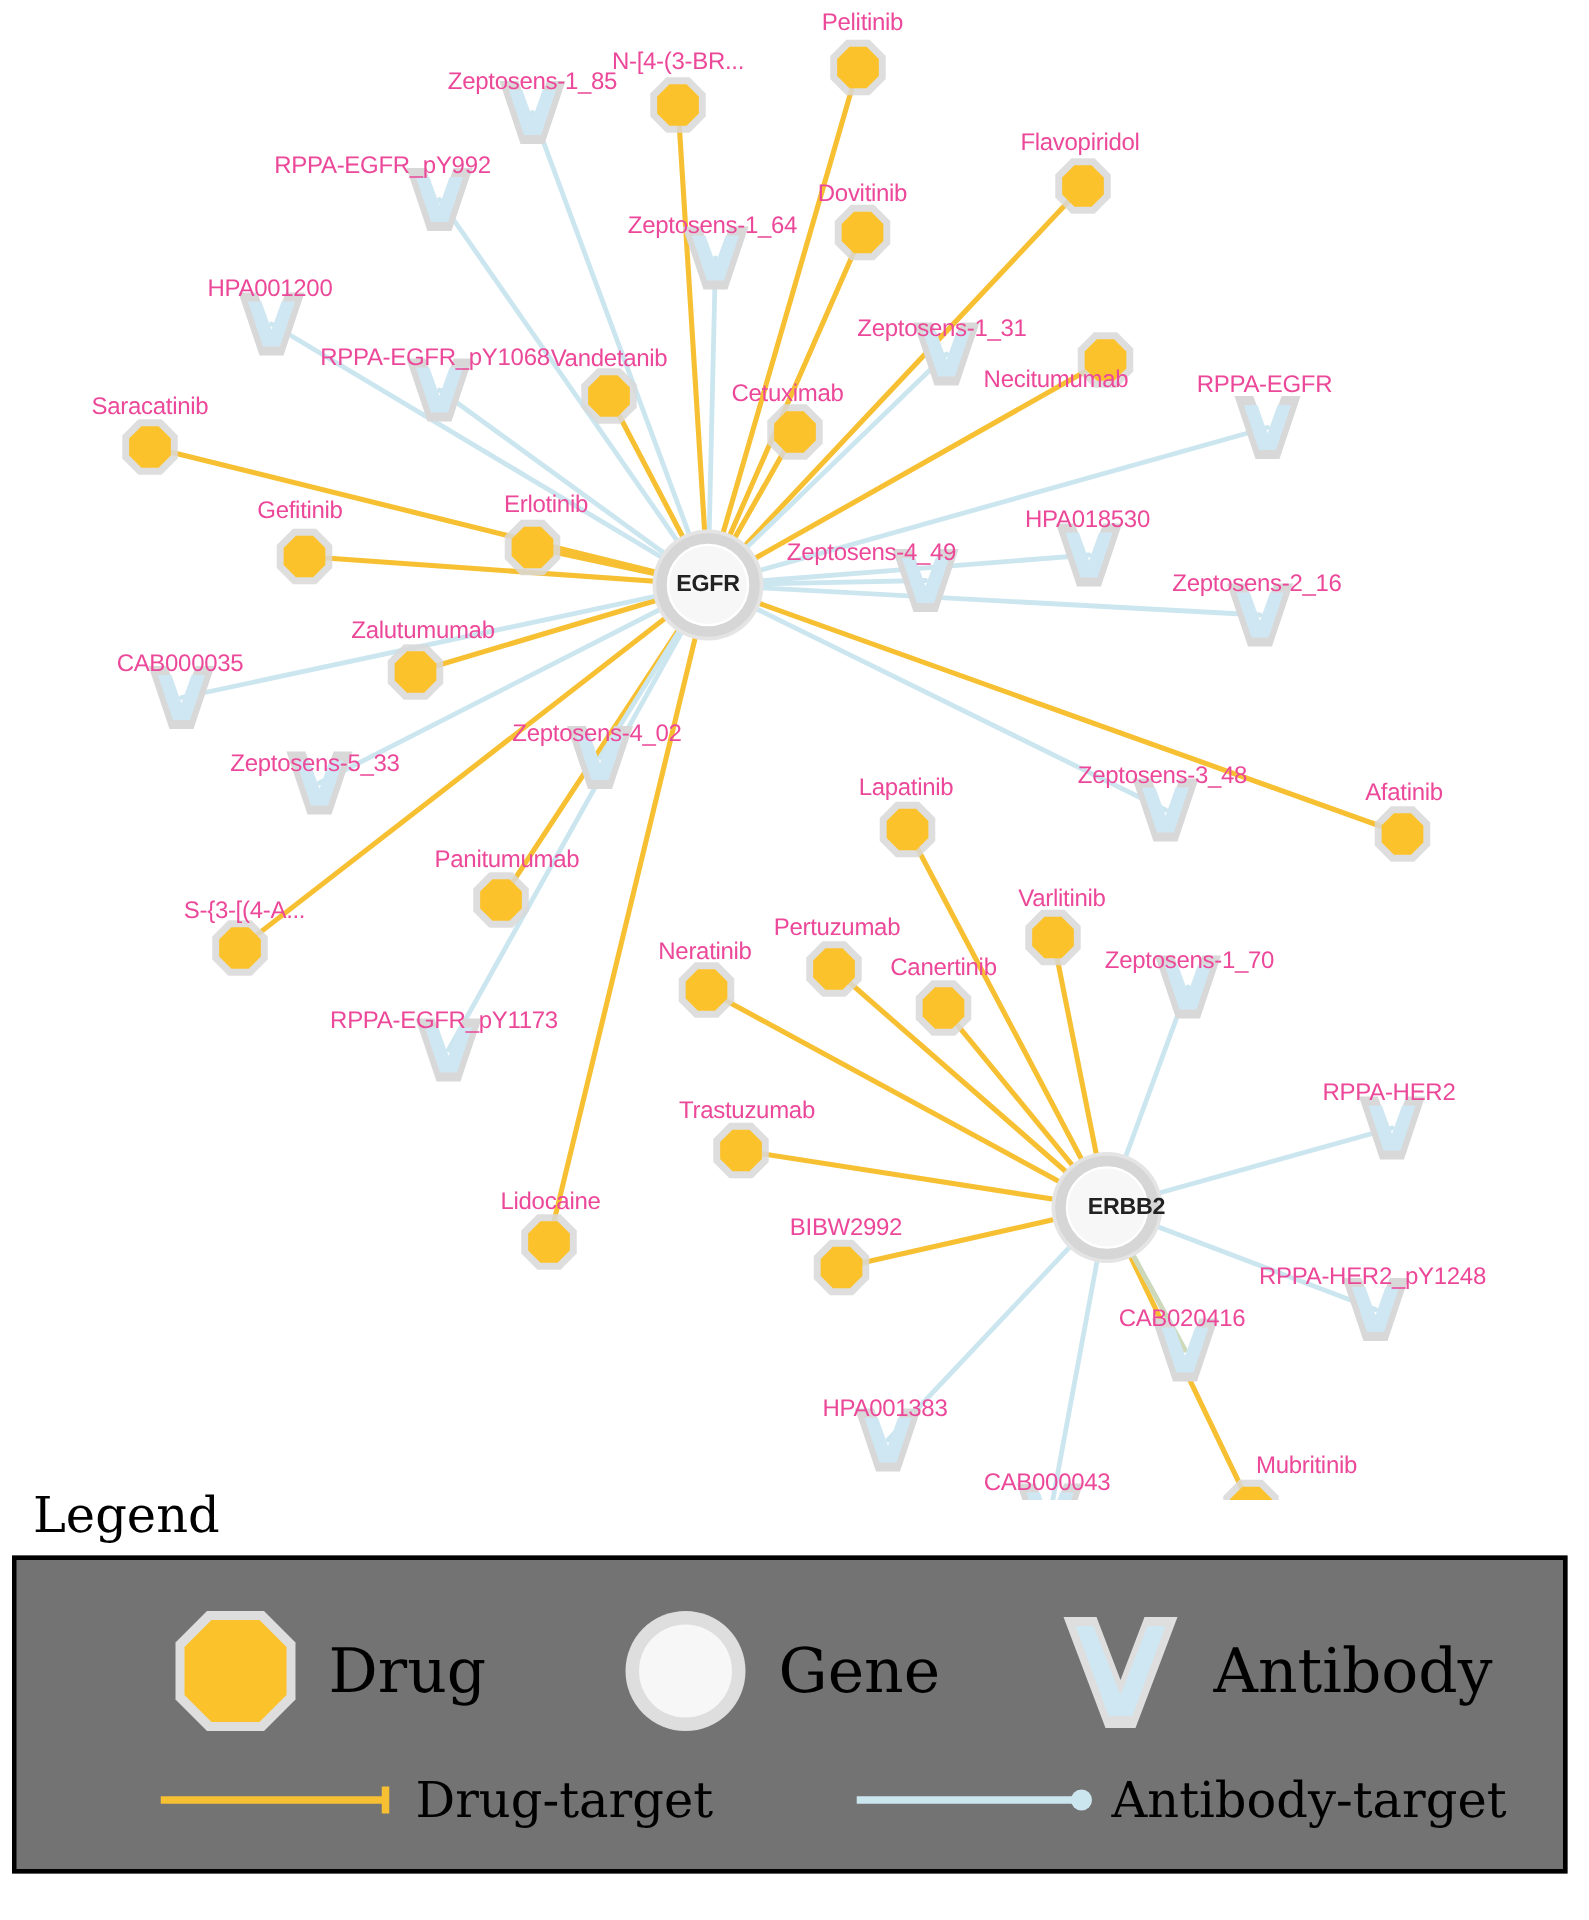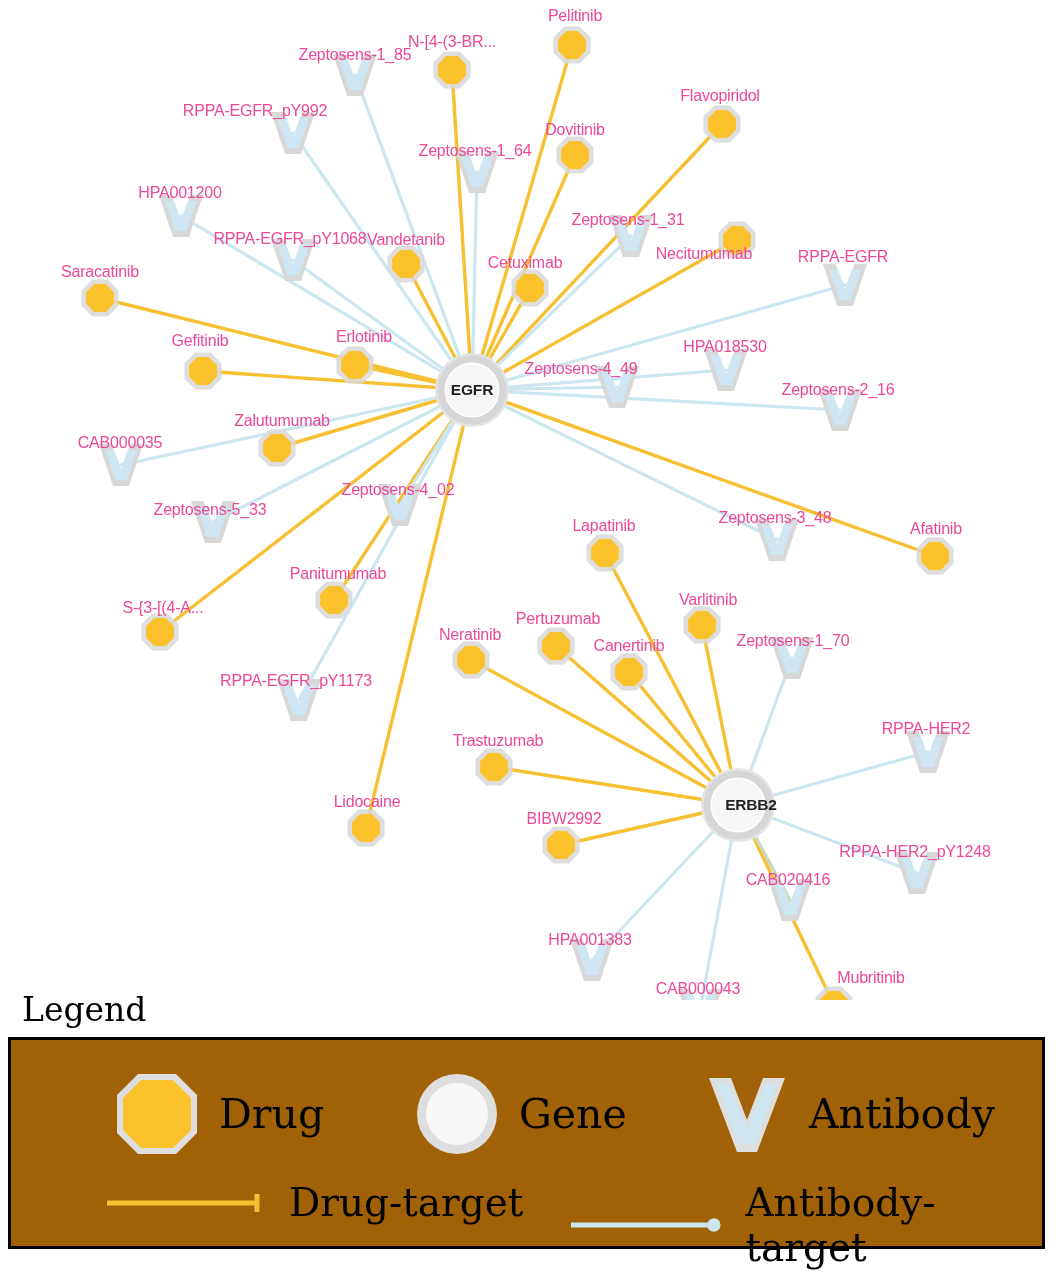--- a/index.html
+++ b/index.html
@@ -44,42 +44,42 @@
   }
   #legend-title {
     font-family: "DejaVu Serif", serif;
     font-size: 33px;
     color: #000;
     margin-left: 14px;
     margin-bottom: 8px;
   }
   #legend-box {
     border: 3px solid #000;
-    background: #a16207;
+    background: #737373;
     width: 1037px;
     height: 212px;
     position: relative;
     box-sizing: border-box;
   }
   .legend-item {
     position: absolute;
     display: flex;
     align-items: center;
   }
   .legend-text {
     font-family: "DejaVu Serif", serif;
     font-size: 41px;
     color: #000;
     margin-left: 16px;
   }
   .legend-text-sm {
     font-family: "DejaVu Serif", serif;
-    font-size: 39px;
+    font-size: 33px;
     color: #000;
-    margin-left: 22px;
+    margin-left: 10px;
   }
 </style>
 </head>
 <body>
 
 <div id="network">
   <svg id="graph-svg" width="1059" height="1000" viewBox="0 0 1059 1000">
     <g id="edges-layer">
         <line x1="572" y1="45" x2="472" y2="390" stroke="#F7C032" stroke-width="3.4" stroke-linecap="round"></line>
         <line x1="452" y1="70" x2="472" y2="390" stroke="#F7C032" stroke-width="3.4" stroke-linecap="round"></line>

